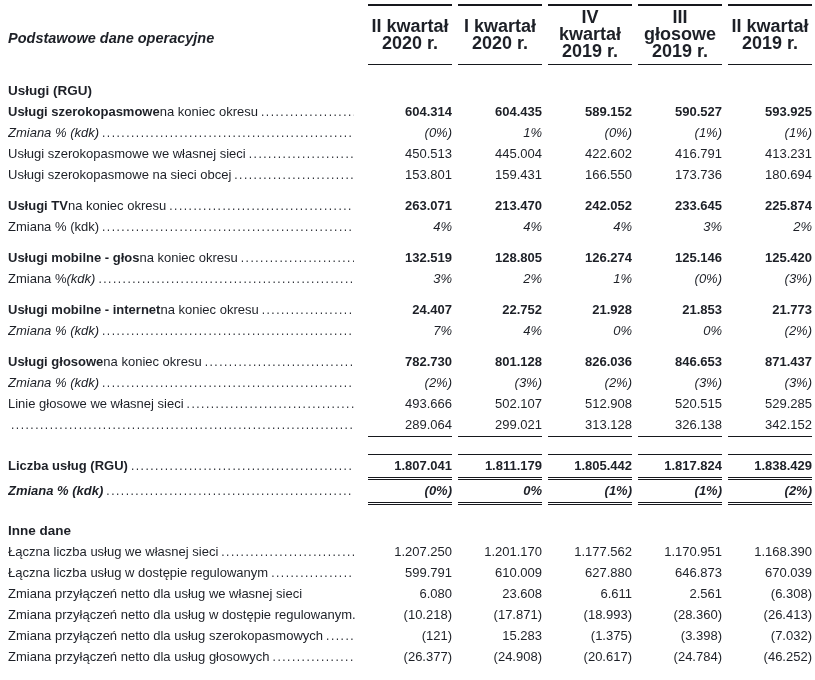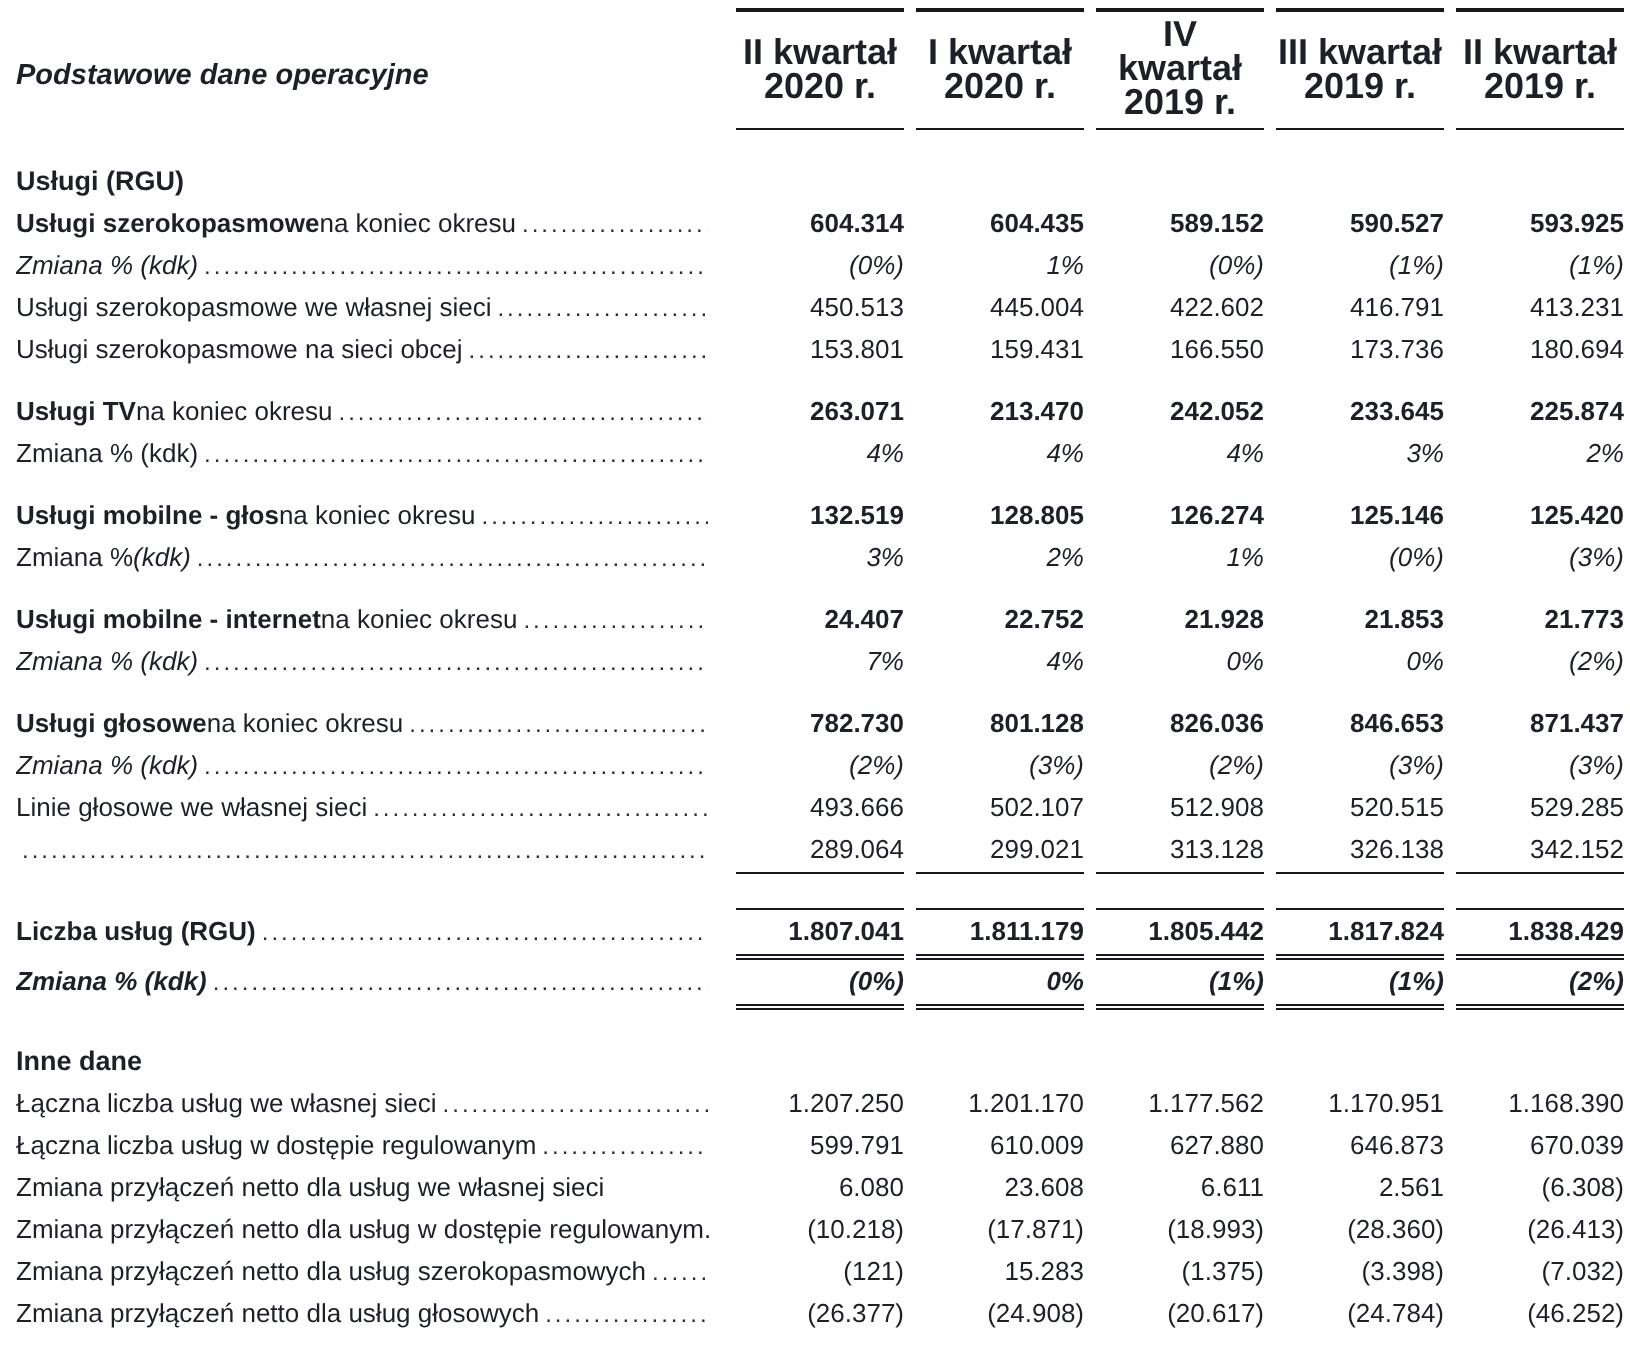--- a/index.html
+++ b/index.html
@@ -54,21 +54,21 @@
     </div>
     <div class="hcell">
       <span>I kwartał</span>
       <span>2020 r.</span>
     </div>
     <div class="hcell">
       <span>IV kwartał</span>
       <span>2019 r.</span>
     </div>
     <div class="hcell">
-      <span>III kwartał</span>
+      <span>III głosowe</span>
       <span>2019 r.</span>
     </div>
     <div class="hcell">
       <span>II kwartał</span>
       <span>2019 r.</span>
     </div>
   </div>
 
   <div id="rows">
       <div class="sect">Usługi (RGU)</div>

